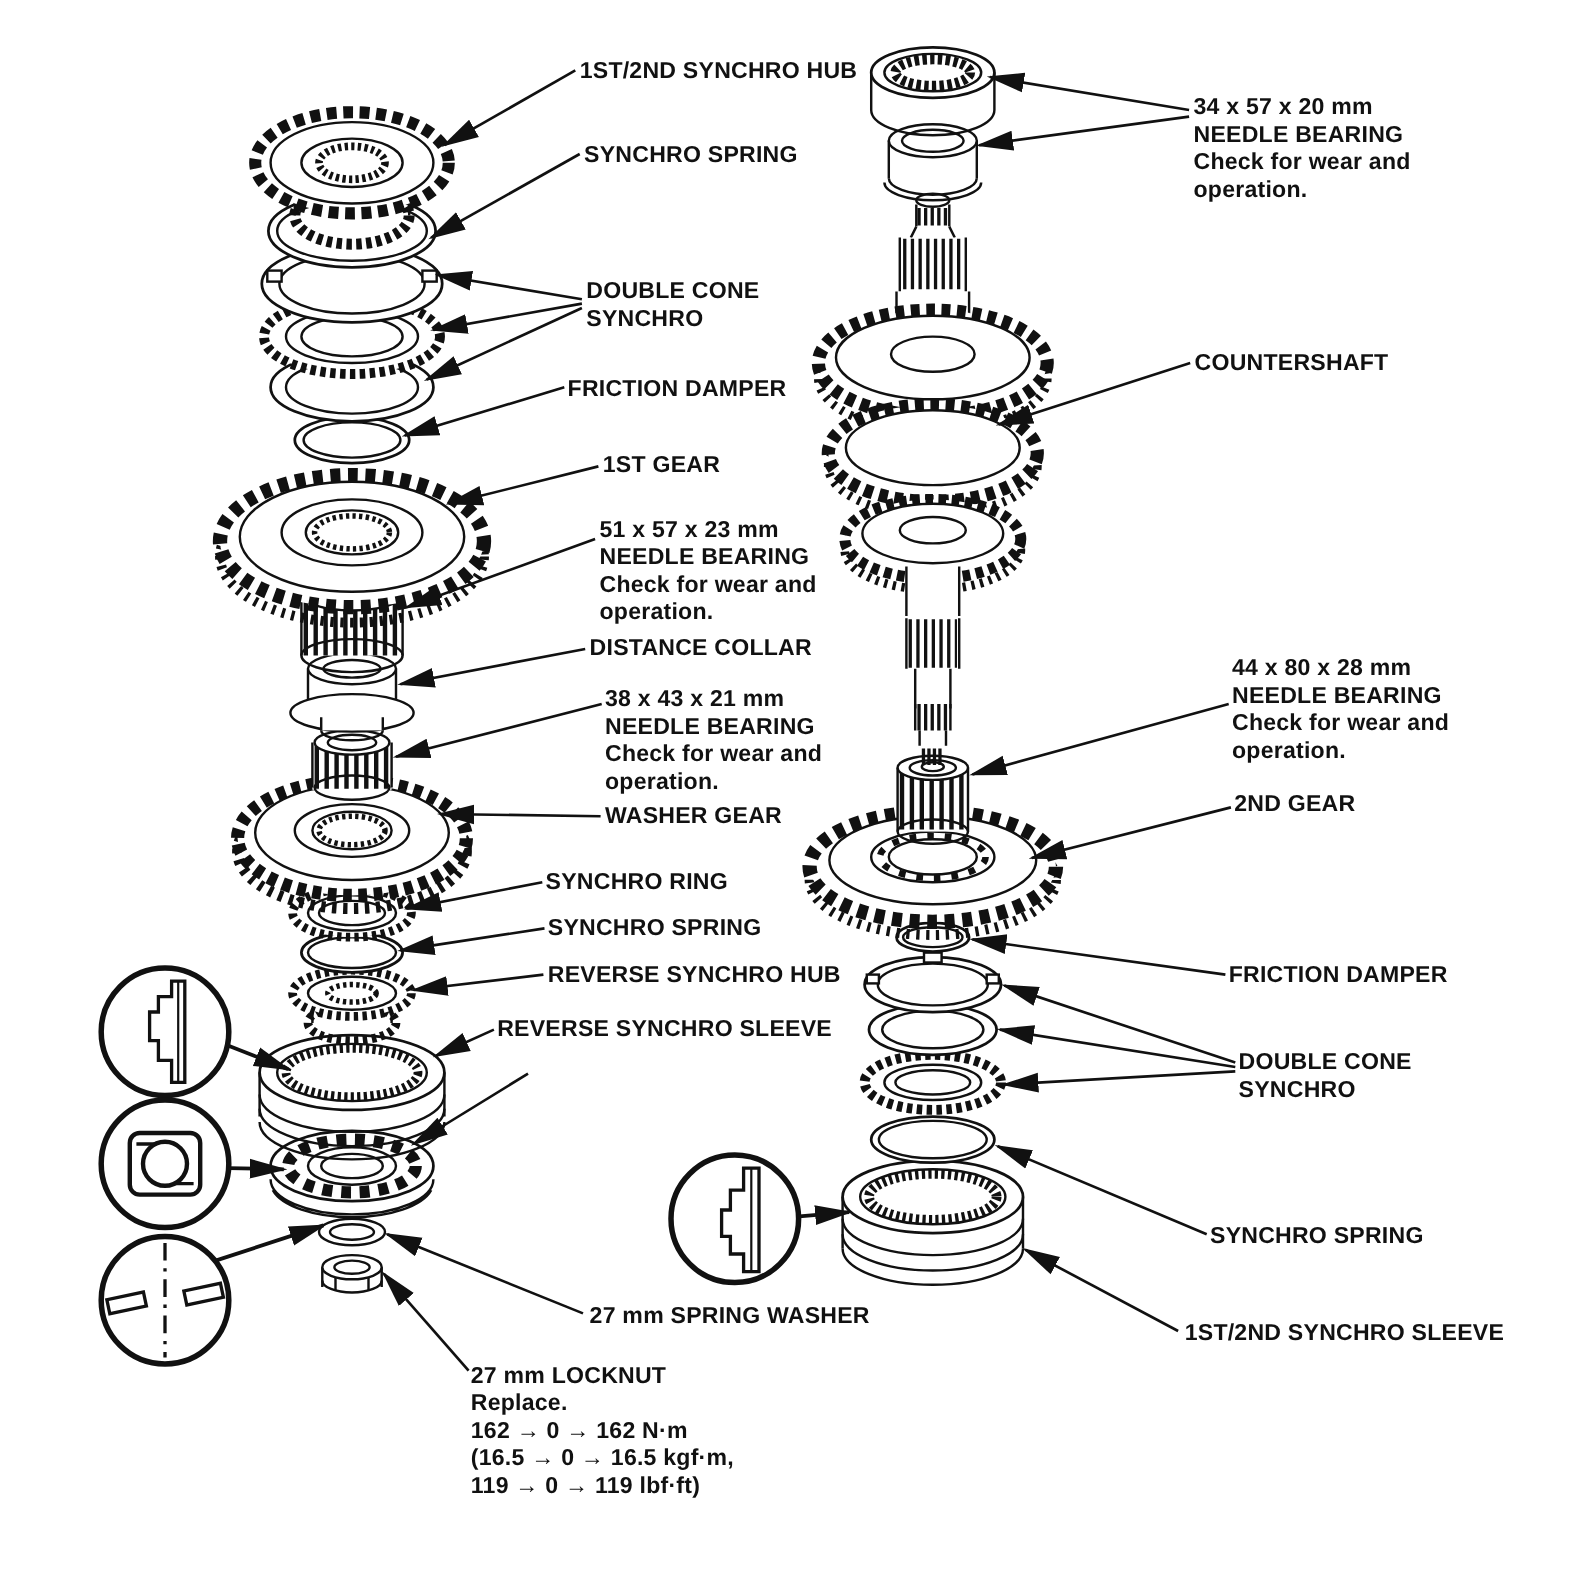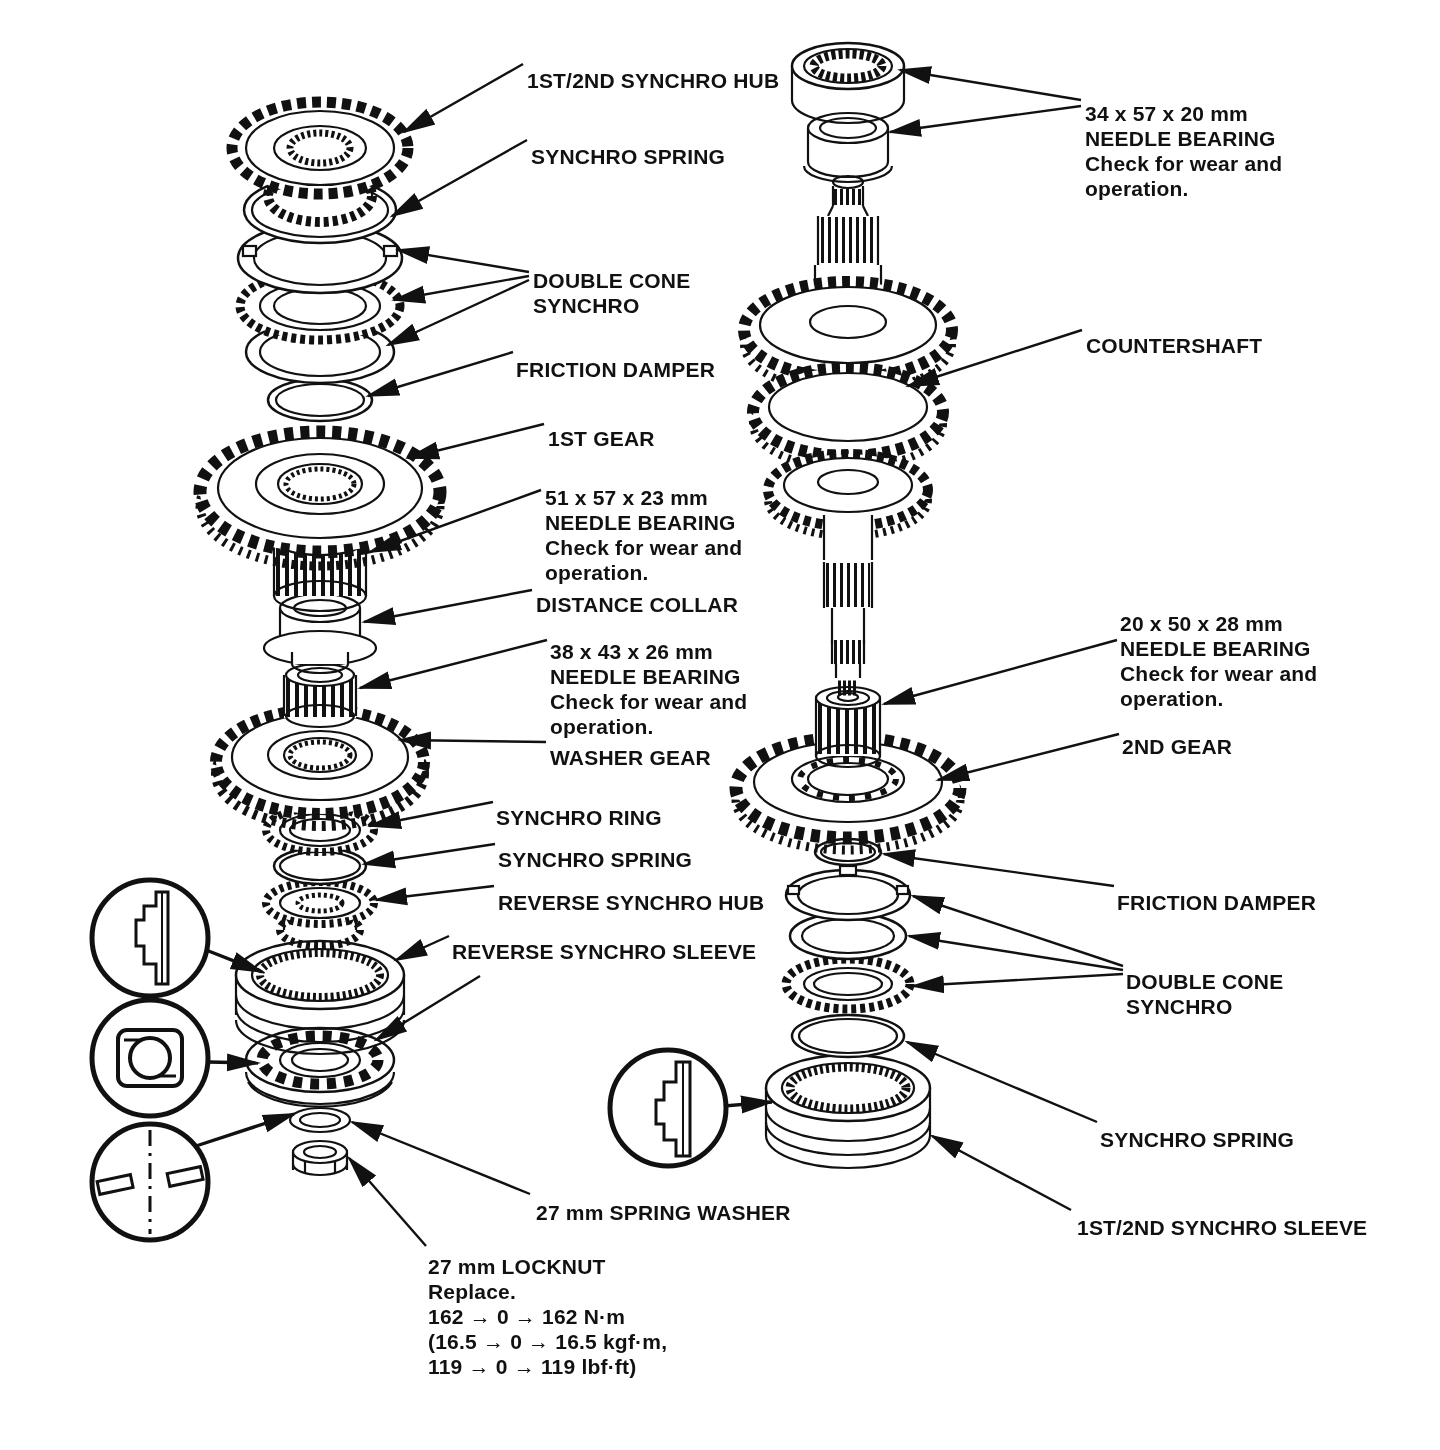--- a/index.html
+++ b/index.html
@@ -1,19 +1,19 @@
 <!DOCTYPE html>
 <html><head>
 <meta charset="utf-8">
 <style>
   html,body{margin:0;padding:0;background:#ffffff;}
   #stage{position:relative;width:1440px;height:1450px;background:#ffffff;overflow:hidden;
          font-family:"Liberation Sans",sans-serif;color:#111;}
   #art{position:absolute;left:0;top:0;}
-  .lbl{position:absolute;font-weight:700;font-size:21px;line-height:25px;white-space:nowrap;letter-spacing:0.2px;margin-top:16px;}
+  .lbl{position:absolute;font-weight:700;font-size:21px;line-height:25px;white-space:nowrap;letter-spacing:0.2px;}
   .lbl .note{font-weight:700;}
   .ln{display:block;}
 </style>
 </head>
 <body>
 
 <div id="stage">
 
 <svg id="art" width="1440" height="1450" viewBox="0 0 1440 1450">
   <defs>
@@ -353,21 +353,21 @@
   <div class="lbl" style="left:545px;top:469px">
     <span class="ln">51 x 57 x 23 mm</span>
     <span class="ln">NEEDLE BEARING</span>
     <span class="ln note">Check for wear and</span>
     <span class="ln note">operation.</span>
   </div>
   <div class="lbl" style="left:536px;top:576px">
       <span class="ln">DISTANCE COLLAR</span>
     </div>
   <div class="lbl" style="left:550px;top:623px">
-    <span class="ln">38 x 43 x 26 mm</span>
+    <span class="ln">38 x 43 x 21 mm</span>
     <span class="ln">NEEDLE BEARING</span>
     <span class="ln note">Check for wear and</span>
     <span class="ln note">operation.</span>
   </div>
   <div class="lbl" style="left:550px;top:729px">
       <span class="ln">WASHER GEAR</span>
     </div>
   <div class="lbl" style="left:496px;top:789px">
       <span class="ln">SYNCHRO RING</span>
     </div>
@@ -394,21 +394,21 @@
   <div class="lbl" style="left:1085px;top:85px">
     <span class="ln">34 x 57 x 20 mm</span>
     <span class="ln">NEEDLE BEARING</span>
     <span class="ln note">Check for wear and</span>
     <span class="ln note">operation.</span>
   </div>
   <div class="lbl" style="left:1086px;top:317px">
       <span class="ln">COUNTERSHAFT</span>
     </div>
   <div class="lbl" style="left:1120px;top:595px">
-    <span class="ln">20 x 50 x 28 mm</span>
+    <span class="ln">44 x 80 x 28 mm</span>
     <span class="ln">NEEDLE BEARING</span>
     <span class="ln note">Check for wear and</span>
     <span class="ln note">operation.</span>
   </div>
   <div class="lbl" style="left:1122px;top:718px">
       <span class="ln">2ND GEAR</span>
     </div>
   <div class="lbl" style="left:1117px;top:874px">
       <span class="ln">FRICTION DAMPER</span>
     </div>

